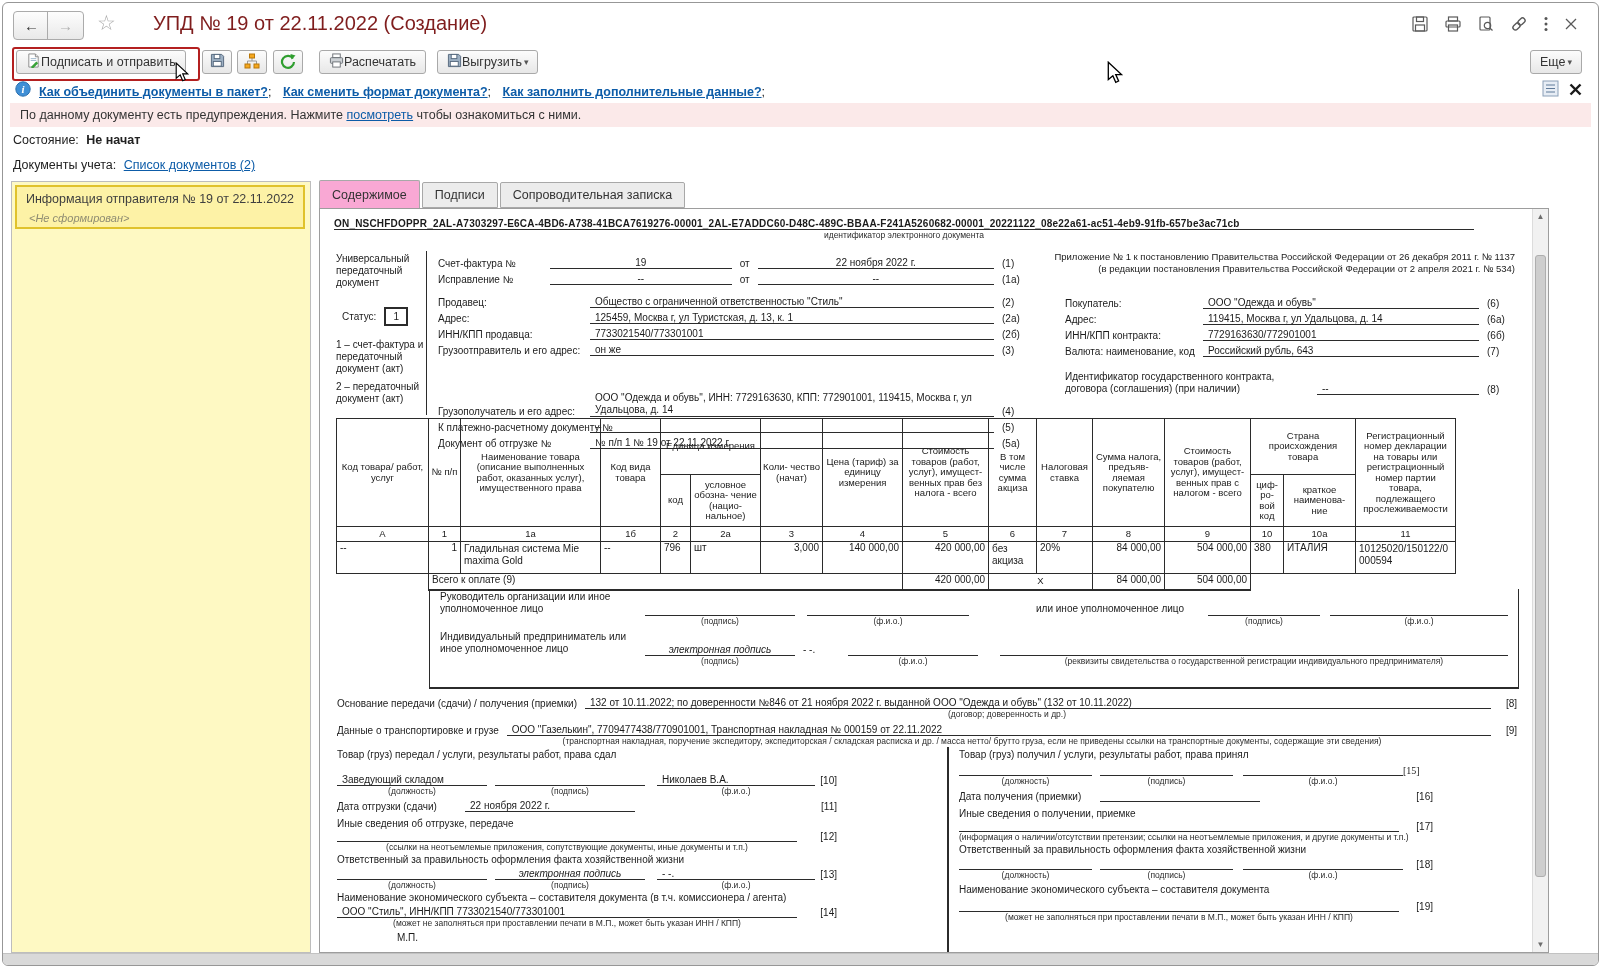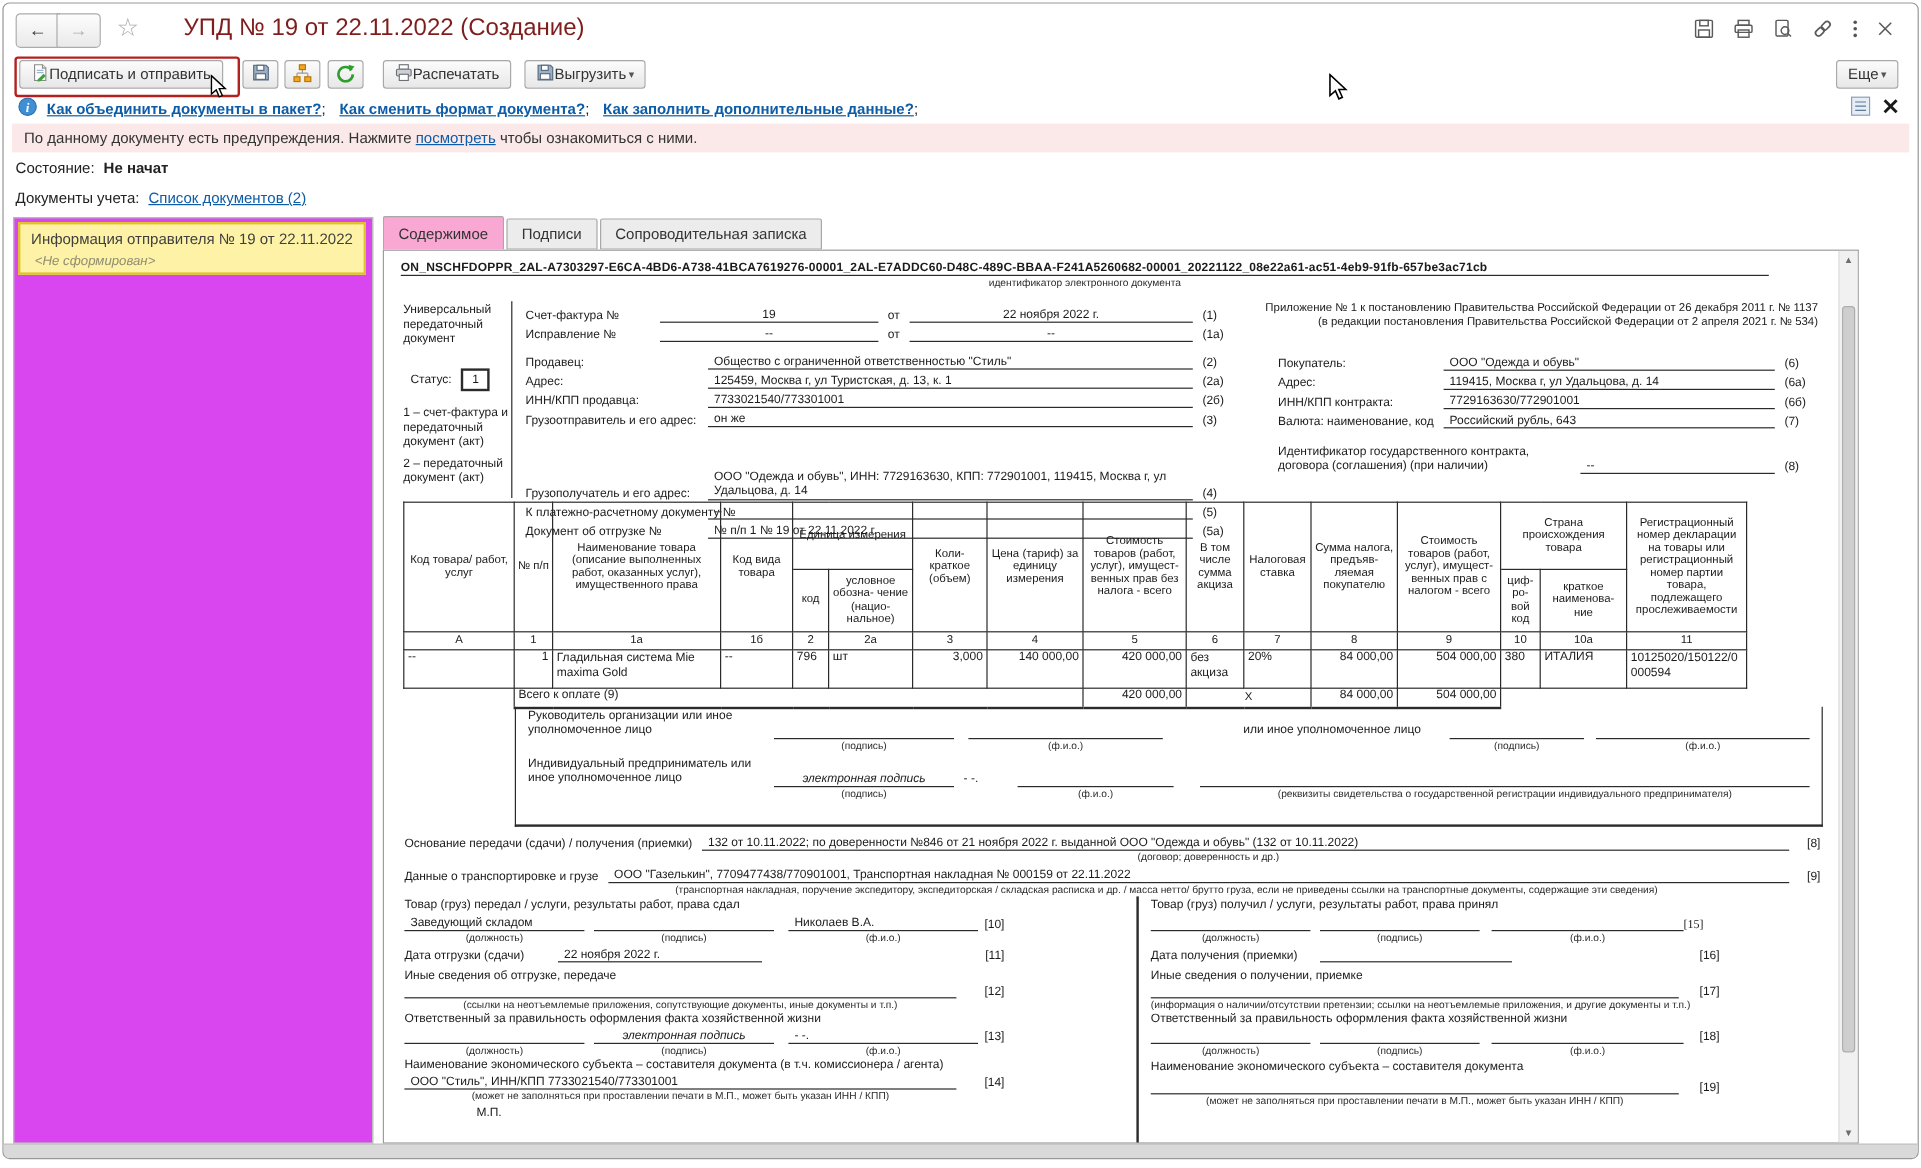--- a/index.html
+++ b/index.html
@@ -19,21 +19,21 @@
   .icon-btn{padding:0;width:30px;justify-content:center;}
   .caret{font-size:9px;color:#555;margin-left:2px;}
   #red-box{position:absolute;left:9px;top:44px;width:184px;height:30px;border:2px solid #b42020;border-radius:3px;}
   
   .hlink{color:#0d5ca8;font-weight:bold;font-size:12.5px;text-decoration:underline;cursor:pointer;}
   .hsep{font-size:12.5px;color:#222;margin-right:7px;}
   #warnbar{position:absolute;left:7px;top:100px;width:1581px;height:24px;background:#fbe9e9;
            display:flex;align-items:center;font-size:12.5px;color:#333;padding-left:10px;box-sizing:border-box;}
   .link{color:#0d5ca8;text-decoration:underline;cursor:pointer;}
   
-  #sender-panel{position:absolute;left:8px;top:178px;width:300px;height:772px;border:1px solid #bdbdbd;background:#d946ef;box-sizing:border-box;}
+  #sender-panel{position:absolute;left:8px;top:178px;width:300px;height:772px;border:1px solid #bdbdbd;background:#fef9c3;box-sizing:border-box;}
   #sender-item{position:absolute;left:3px;top:3px;width:290px;height:44px;background:#fdf2a6;
                border:2px solid #e0c22c;box-sizing:border-box;cursor:pointer;}
   #sender-item .t{font-size:12.5px;color:#3f3f3f;text-align:center;margin-top:5px;}
   #sender-item .s{font-size:11px;font-style:italic;color:#8f8c72;margin:6px 0 0 12px;}
   
   #tabs{position:absolute;left:316px;top:178px;height:27px;display:flex;align-items:flex-end;}
   .tab{height:24px;display:flex;align-items:center;padding:0 12px;font-size:12.5px;color:#333;
        border:1px solid #a8a8a8;background:#ececec;border-radius:2px 2px 0 0;margin-right:2px;cursor:pointer;}
   .tab.active{height:27px;background:#f9a8d4;border-bottom:none;z-index:6;}
   
@@ -377,21 +377,21 @@
           <col style="width:72px">
           <col style="width:100px">
       </colgroup>
       <thead>
         <tr style="height:56px;">
           <th rowspan="2">Код товара/ работ, услуг</th>
           <th rowspan="2">№ п/п</th>
           <th rowspan="2">Наименование товара (описание выполненных работ, оказанных услуг), имущественного права</th>
           <th rowspan="2">Код вида товара</th>
           <th colspan="2">Единица измерения</th>
-          <th rowspan="2">Коли- краткое (объем)</th>
+          <th rowspan="2">Коли- чество (начат)</th>
           <th rowspan="2">Цена (тариф) за единицу измерения</th>
           <th rowspan="2">Стоимость товаров (работ, услуг), имущест- венных прав без налога - всего</th>
           <th rowspan="2">В том числе сумма акциза</th>
           <th rowspan="2">Налоговая ставка</th>
           <th rowspan="2">Сумма налога, предъяв- ляемая покупателю</th>
           <th rowspan="2">Стоимость товаров (работ, услуг), имущест- венных прав с налогом - всего</th>
           <th colspan="2">Страна происхождения товара</th>
           <th rowspan="2">Регистрационный номер декларации на товары или регистрационный номер партии товара, подлежащего прослеживаемости</th>
         </tr>
         <tr style="height:52px;">
@@ -507,21 +507,21 @@
         <span class="fline padl" style="flex:1;">ООО "Газелькин", 7709477438/770901001, Транспортная накладная № 000159 от 22.11.2022</span>
         <span class="numtag" style="width:26px;text-align:right;">[9]</span>
       </div>
       <div class="cap" style="margin-left:130px;width:1010px;white-space:normal;">(транспортная накладная, поручение экспедитору, экспедиторская / складская расписка и др. / масса нетто/ брутто груза, если не приведены ссылки на транспортные документы, содержащие эти сведения)</div>
     </div>
 
     <div id="bdiv"></div>
 
     <div class="abs" style="left:17px;top:540px;width:500px;">
       <div>Товар (груз) передал / услуги, результаты работ, права сдал</div>
-      <div class="brow" style="margin-top:3px;">
+      <div class="brow" style="margin-top:13px;">
         <span class="fline padl" style="width:150px;">Заведующий складом</span>
           <span style="width:8px;"></span>
         <span class="fline" style="width:150px;"></span>
           <span style="width:12px;"></span>
         <span class="fline padl" style="width:158px;">Николаев В.А.</span>
         <span class="numtag" style="flex:1;text-align:right;">[10]</span>
       </div>
       <div class="bcaps">
           <span class="cap" style="width:150px;">(должность)</span>
           <span style="width:8px;"></span>

